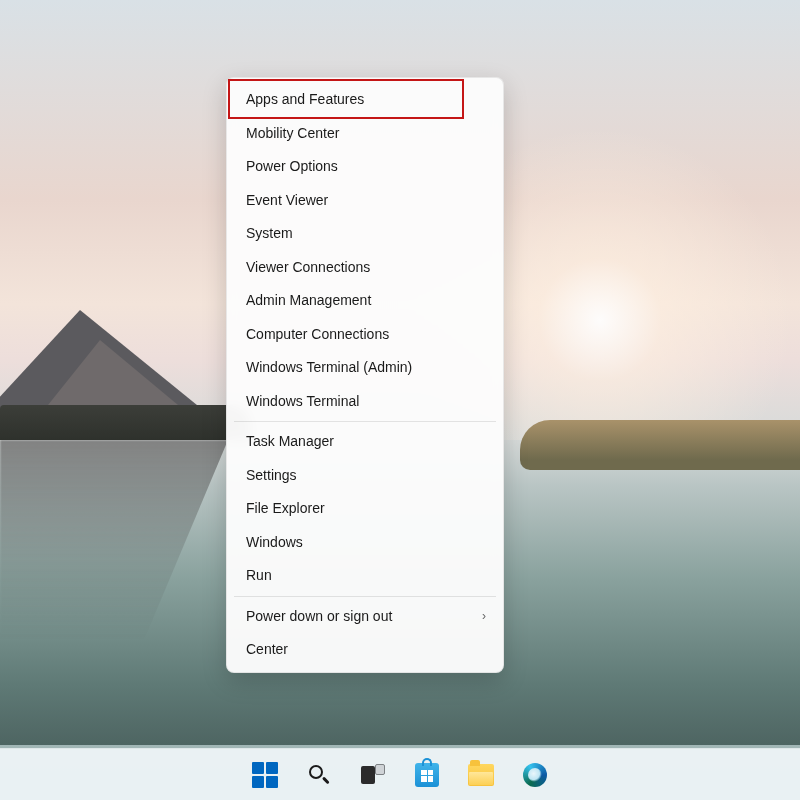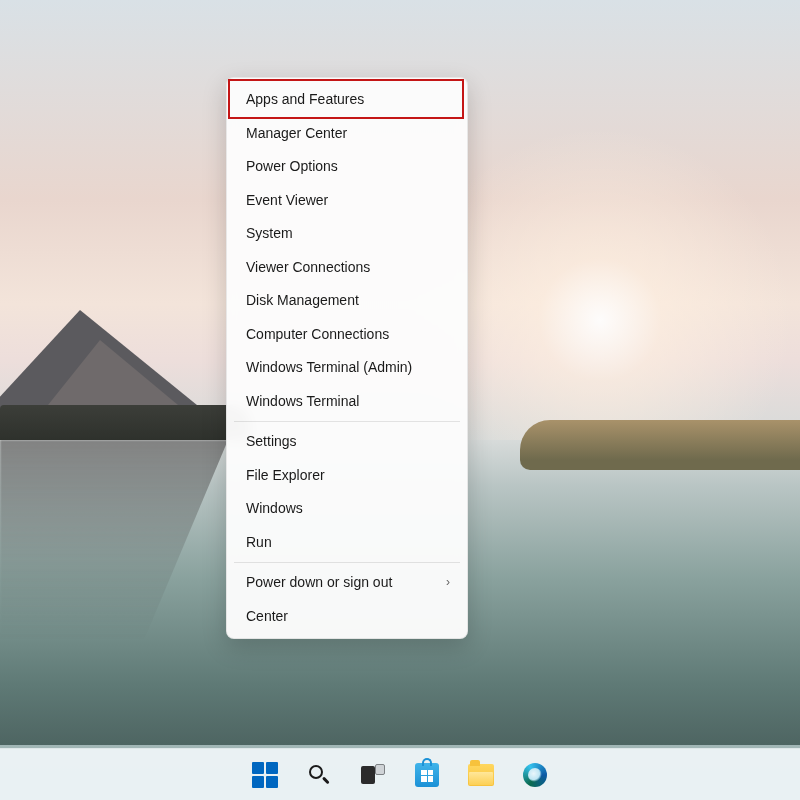--- a/index.html
+++ b/index.html
@@ -56,21 +56,21 @@
     background: linear-gradient(180deg, rgba(60,58,58,0.55) 0%, rgba(60,58,58,0.15) 60%, rgba(60,58,58,0) 100%);
     clip-path: polygon(0 0, 95% 0, 60% 100%, 0 100%);
     filter: blur(1px);
   }
 
   
   .context-menu {
     position: absolute;
     left: 226px;
     top: 77px;
-    width: 242px;
+    width: 278px;
     background: rgba(252,252,252,0.97);
     border: 1px solid rgba(0,0,0,0.08);
     border-radius: 8px;
     box-shadow: 0 8px 24px rgba(0,0,0,0.18);
     padding: 5px 3px;
     backdrop-filter: blur(6px);
   }
   .menu-item {
     display:flex; align-items:center; justify-content:space-between;
     padding: 8px 14px 8px 16px;
@@ -165,47 +165,50 @@
   <div class="treeline"></div>
   <div class="water"></div>
   <div class="reflection"></div>
   <div class="shore-right"></div>
 
   <div class="context-menu" id="context-menu">
       <div class="menu-item">
         <span>Apps and Features</span>
       </div>
       <div class="menu-item">
-        <span>Manager Center</span>
+        <span>Mobility Center</span>
       </div>
       <div class="menu-item">
         <span>Power Options</span>
       </div>
       <div class="menu-item">
         <span>Event Viewer</span>
       </div>
       <div class="menu-item">
         <span>System</span>
       </div>
       <div class="menu-item">
         <span>Viewer Connections</span>
       </div>
       <div class="menu-item">
-        <span>Disk Management</span>
+        <span>Admin Management</span>
       </div>
       <div class="menu-item">
         <span>Computer Connections</span>
       </div>
       <div class="menu-item">
         <span>Windows Terminal (Admin)</span>
       </div>
       <div class="menu-item">
         <span>Windows Terminal</span>
       </div>
       <div class="menu-sep"></div>
+      <div class="menu-item">
+        <span>Task Manager</span>
+      </div>
       <div class="menu-item">
         <span>Settings</span>
       </div>
       <div class="menu-item">
         <span>File Explorer</span>
       </div>
       <div class="menu-item">
         <span>Windows</span>
       </div>
       <div class="menu-item">

